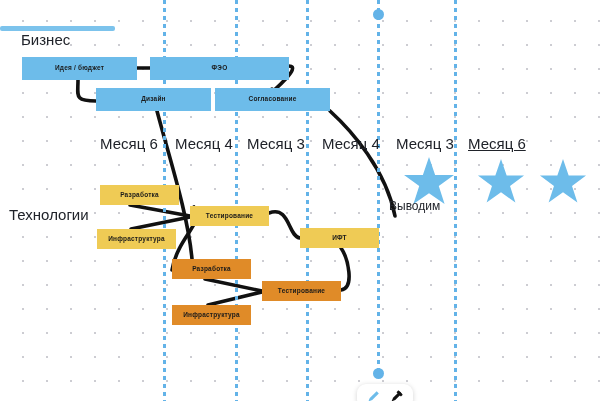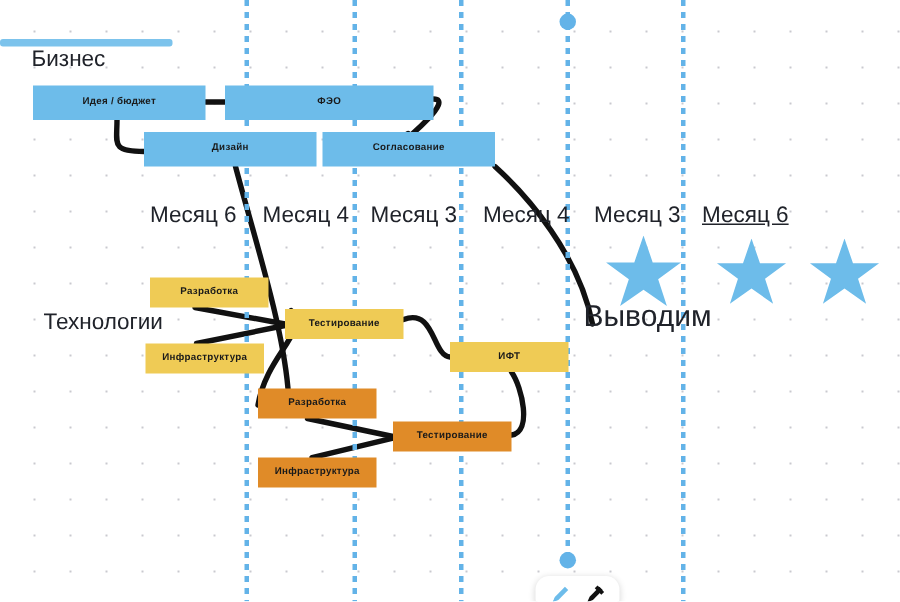--- a/index.html
+++ b/index.html
@@ -48,21 +48,21 @@
   .box.blue{background:#6dbcea;}
   .box.yellow{background:#efcb55;}
   .box.orange{background:#e08b28;}
   
   .star{
     position:absolute;background:#6dbcea;
     clip-path:polygon(50% 0%,61.8% 34.5%,98% 34.5%,68.8% 56%,80% 90.5%,50% 69.5%,20% 90.5%,31.2% 56%,2% 34.5%,38.2% 34.5%);
   }
   
   .callout{
-    position:absolute;font-size:20px;color:#20232a;line-height:1.28;
+    position:absolute;font-size:12px;color:#20232a;line-height:1.28;
     text-align:right;white-space:nowrap;
   }
   
   #wires{position:absolute;left:0;top:0;width:600px;height:401px;}
   
   .toolbar{
     position:absolute;background:#ffffff;border-radius:9px;
     box-shadow:0 1px 5px rgba(0,0,0,.18);
     display:flex;align-items:center;justify-content:center;gap:8px;
   }
@@ -108,21 +108,21 @@
       <div class="vline" style="left: 306px;"></div>
       <div class="vline short" style="left: 377px;"></div>
       <div class="vline-handle" style="left: 373px; top: 9px;"></div>
       <div class="vline-handle" style="left: 373px; top: 368px;"></div>
       <div class="vline" style="left: 454px;"></div>
     </div>
 
   <div class="toprail" style="left:0px;top:26px;width:115px;"></div>
 
   <div class="lane-label" style="left:21px;top:31px;">Бизнес</div>
-  <div class="lane-label" style="left:9px;top:206px;margin-left:20px;">Технологии</div>
+  <div class="lane-label" style="left:9px;top:206px;">Технологии</div>
 
   <div id="months">
       <div class="month" style="left: 100px; top: 135px;">Месяц 6</div>
       <div class="month" style="left: 175px; top: 135px;">Месяц 4</div>
       <div class="month" style="left: 247px; top: 135px;">Месяц 3</div>
       <div class="month" style="left: 322px; top: 135px;">Месяц 4</div>
       <div class="month" style="left: 396px; top: 135px;">Месяц 3</div>
       <div class="month" style="left: 468px; top: 135px; text-decoration: underline;">Месяц 6</div>
     </div>
 

